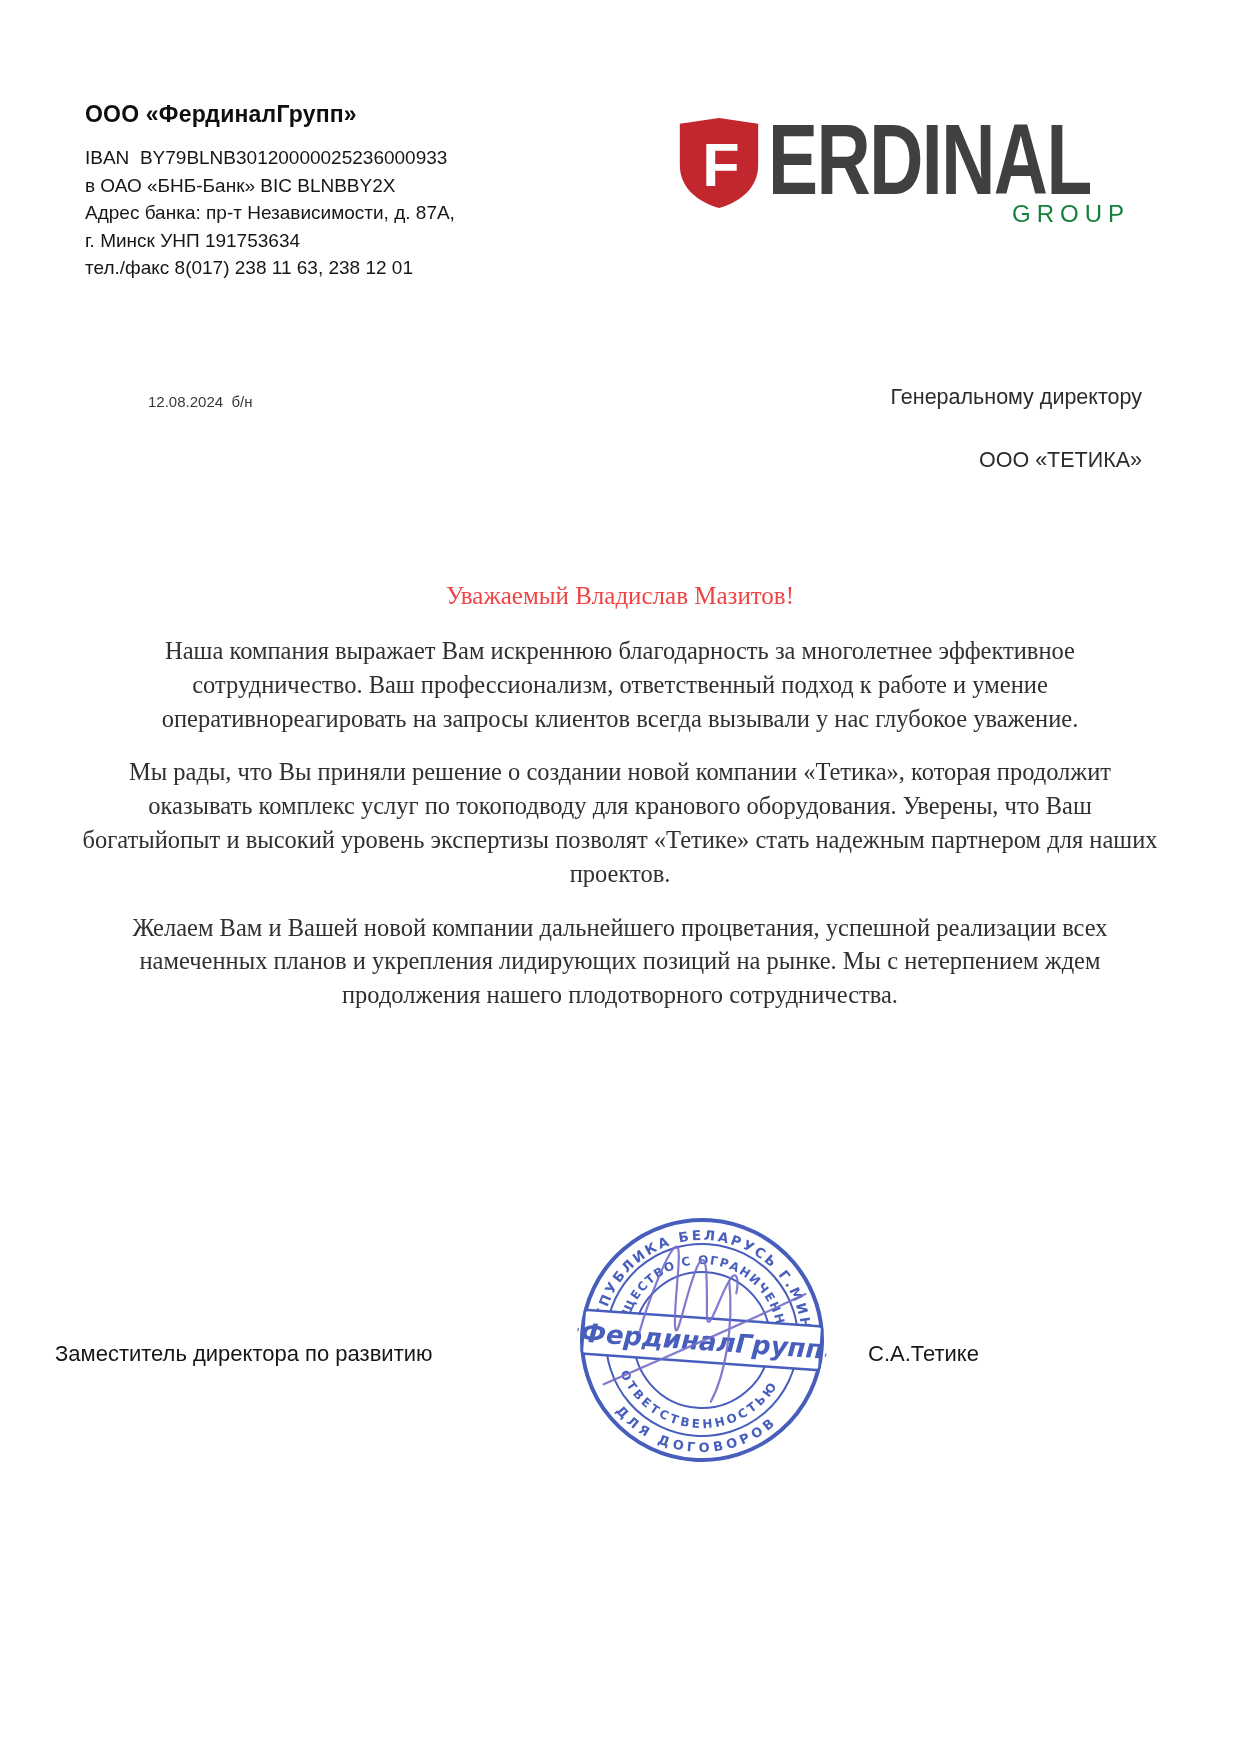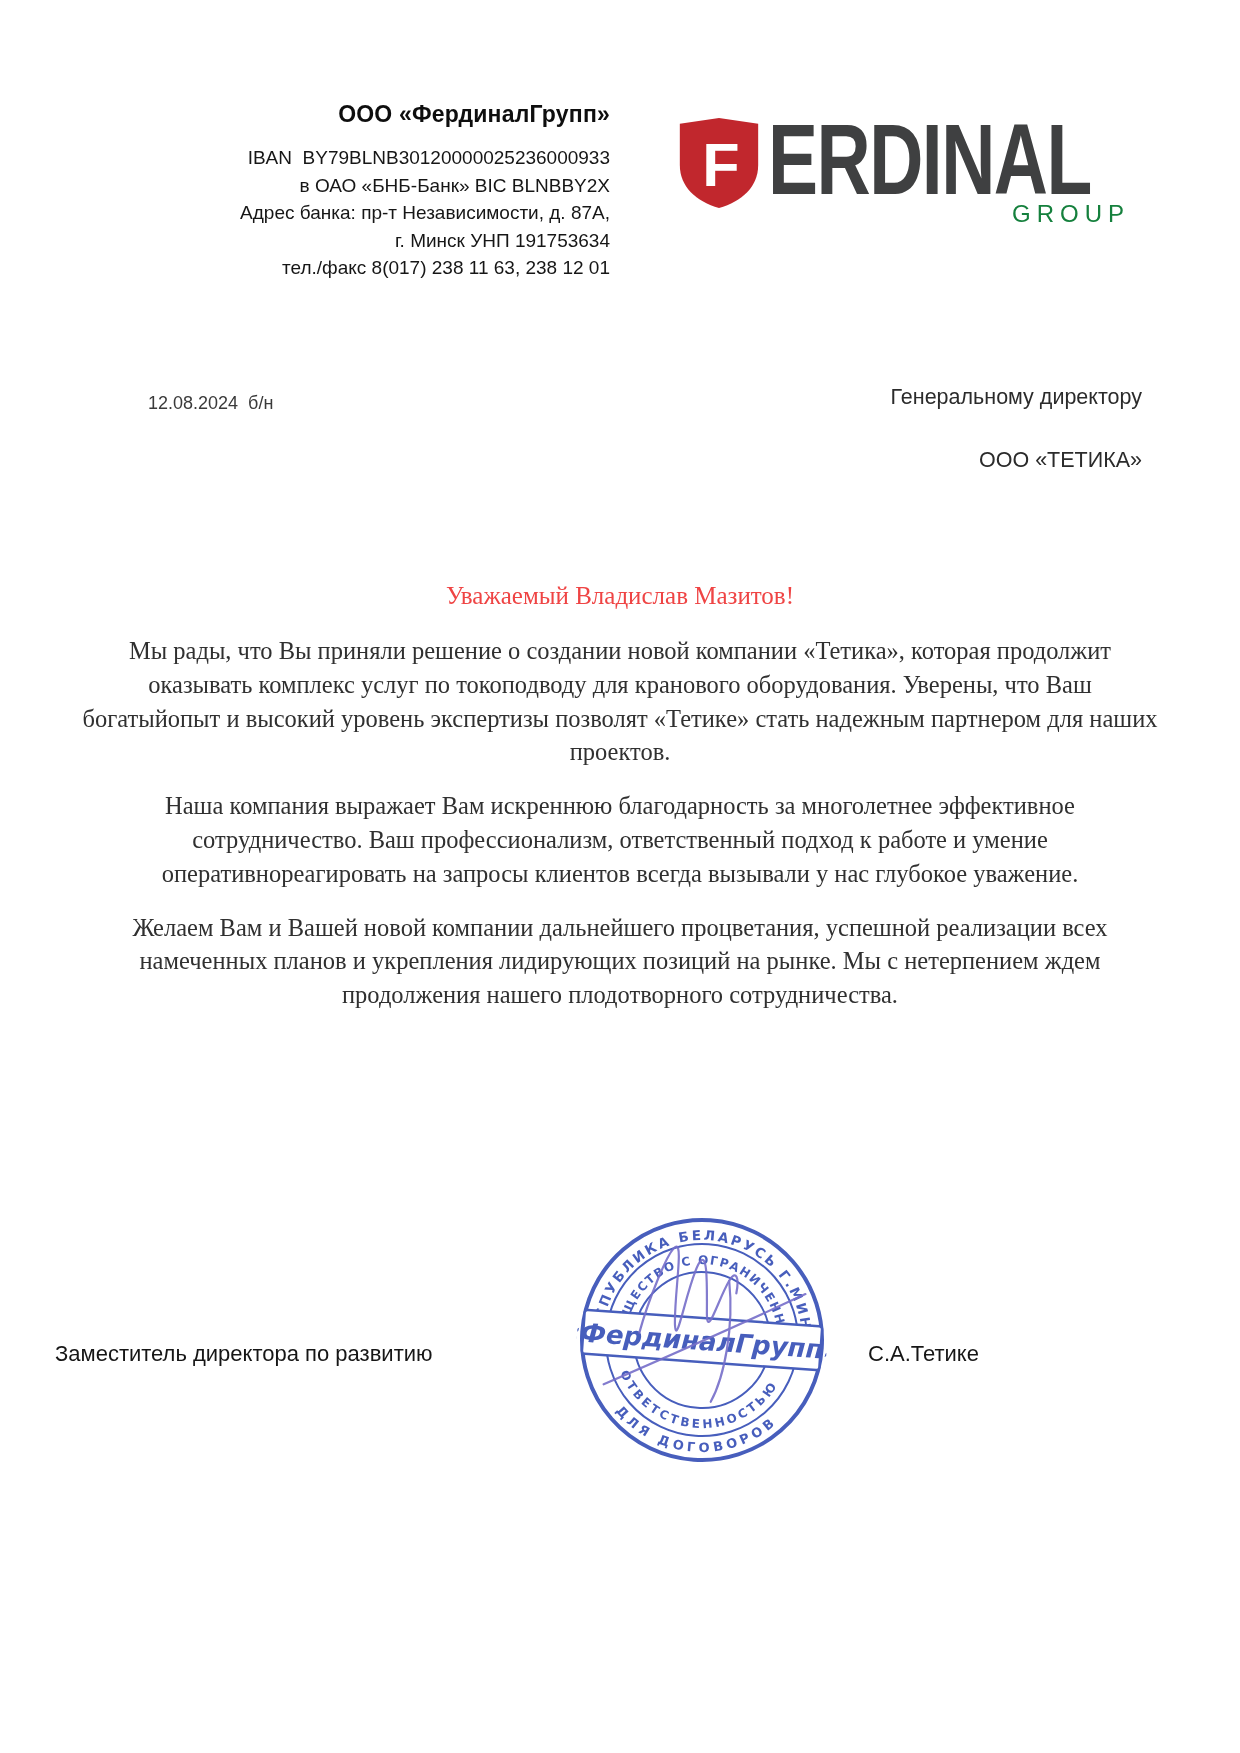--- a/index.html
+++ b/index.html
@@ -5,40 +5,40 @@
   * { margin:0; padding:0; box-sizing:border-box; }
   html,body { background:#ffffff; }
   .page {
     position:relative; width:1240px; height:1753px; margin:0 auto;
     background:#ffffff; overflow:hidden;
     font-family:"Liberation Sans", sans-serif; color:#1a1a1a;
   }
 
   
   .hdr-left {
-    position:absolute; left:95px; top:101px; width:515px; text-align:right;
+    position:absolute; left:85px; top:101px; width:515px; text-align:left;
   }
   .company-name { font-size:23px; font-weight:bold; color:#0e0e0e; margin-bottom:16px; letter-spacing:.2px; }
   .addr-line { font-size:19px; line-height:27.5px; color:#161616; white-space:pre-wrap; }
 
   .logo { position:absolute; left:676px; top:110px; width:456px; height:118px; }
   .logo-shield { position:absolute; left:0; top:4px; }
   .logo-word {
     position:absolute; left:92px; top:-10px;
     font-size:100px; font-weight:bold; letter-spacing:-2px; color:#3f4041;
     transform:scaleX(0.75); transform-origin:left top; line-height:118px;
     font-family:"Liberation Sans", sans-serif;
   }
   .logo-group {
     position:absolute; right:2px; top:90px;
     font-size:24px; font-weight:normal; letter-spacing:6px; color:#15803d;
   }
 
   
-  .date-line { position:absolute; left:148px; top:393px; font-size:18px; color:#3a3a3a; white-space:pre-wrap; }
+  .date-line { position:absolute; left:148px; top:393px; font-size:15px; color:#3a3a3a; white-space:pre-wrap; }
   .recipient { position:absolute; right:98px; top:385px; text-align:right; font-size:21.5px; color:#2b2b2b; }
   .recipient .r2 { margin-top:38px; }
 
   
   .letter-body {
     position:absolute; left:82px; top:582px; width:1076px;
     font-family:"Liberation Serif", serif; color:#333333; text-align:center;
   }
   .salutation { font-size:25px; margin-bottom:24px; color:#ef4444; }
   .para { font-size:24.5px; line-height:33.8px; margin-bottom:20px; color:#303030; }
@@ -77,22 +77,22 @@
   </div>
 
   <div class="date-line">12.08.2024  б/н</div>
   <div class="recipient">
     <div class="r1">Генеральному директору</div>
     <div class="r2">ООО «ТЕТИКА»</div>
   </div>
 
   <div class="letter-body">
     <div class="salutation">Уважаемый Владислав Мазитов!</div>
+    <div class="para">Наша компания выражает Вам искреннюю благодарность за многолетнее эффективное сотрудничество. Ваш профессионализм, ответственный подход к работе и умение оперативнореагировать на запросы клиентов всегда вызывали у нас глубокое уважение.</div>
     <div class="para">Мы рады, что Вы приняли решение о создании новой компании «Тетика», которая продолжит оказывать комплекс услуг по токоподводу для кранового оборудования. Уверены, что Ваш богатыйопыт и высокий уровень экспертизы позволят «Тетике» стать надежным партнером для наших проектов.</div>
-    <div class="para">Наша компания выражает Вам искреннюю благодарность за многолетнее эффективное сотрудничество. Ваш профессионализм, ответственный подход к работе и умение оперативнореагировать на запросы клиентов всегда вызывали у нас глубокое уважение.</div>
     <div class="para">Желаем Вам и Вашей новой компании дальнейшего процветания, успешной реализации всех намеченных планов и укрепления лидирующих позиций на рынке. Мы с нетерпением ждем продолжения нашего плодотворного сотрудничества.</div>
   </div>
 
   <div class="sig-title">Заместитель директора по развитию</div>
   <div class="sig-name">С.А.Тетике</div>
 
   <div class="stamp">
     <svg width="250" height="250" viewBox="0 0 250 250">
       <defs>
         <path id="arcTopOuter" d="M 25 125 A 100 100 0 0 1 225 125" fill="none"></path>

